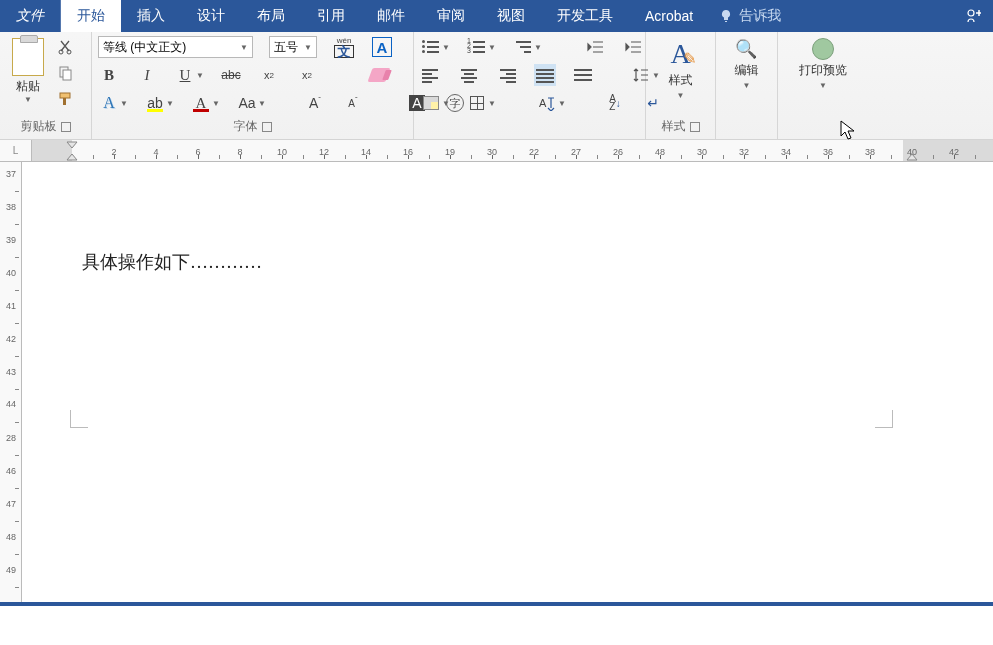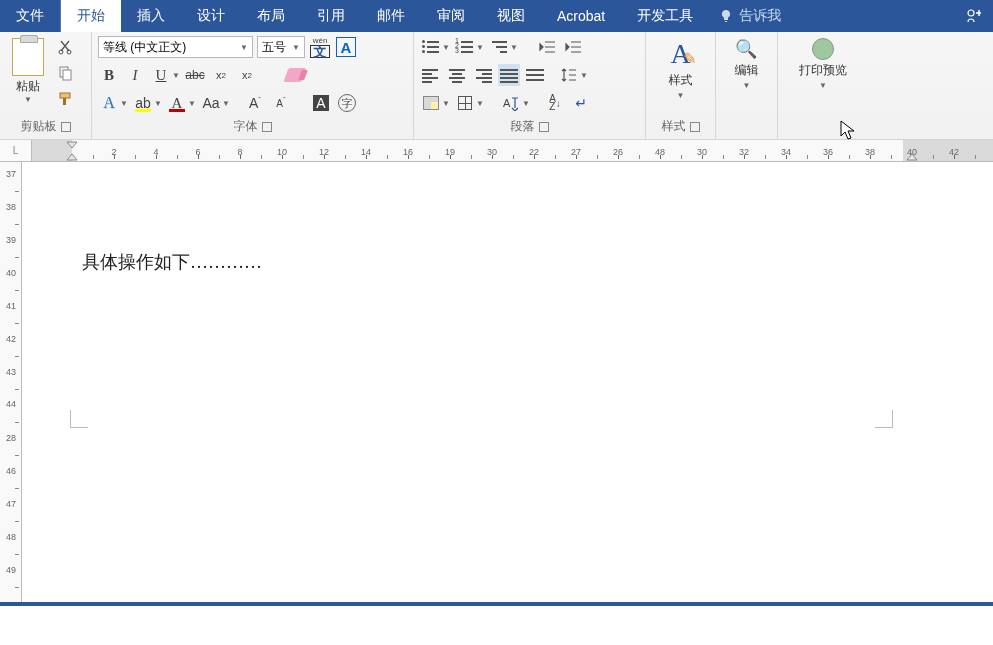--- a/index.html
+++ b/index.html
@@ -1,37 +1,37 @@
 <!DOCTYPE html>
 <html><head>
 <meta charset="utf-8">
 <style>
 * { box-sizing: border-box; margin: 0; padding: 0; }
 body { font-family: "Microsoft YaHei", "Segoe UI", sans-serif; font-size: 12px; background: #fff; width: 993px; overflow: hidden; }
 
 
 .tabbar { background: #2b579a; color: #fff; height: 32px; display: flex; align-items: stretch; position: relative; }
 .tab, .filetab { padding: 0 16px; display:flex; align-items:center; font-size: 14px; cursor: default; color:#fff; }
-.filetab { background:#2b579a; }
+.filetab { background:#2b579a;font-style:italic; }
 .tab.active { background:#fff; color:#2b579a; }
 .sep { width:1px; background: rgba(255,255,255,0.2); }
 .tellme { display:flex; align-items:center; gap:6px; padding:0 10px; color:#c8d9f0; font-size:14px; }
 .tellme .bulb { width:14px; height:14px; }
 .share { margin-left:auto; padding:0 10px; display:flex; align-items:center; color:#fff; }
 
 
 .ribbon { background: linear-gradient(#f6f6f6,#f1f1f1); border-bottom:1px solid #d4d4d4; display:flex; }
 .panel { border-right:1px solid #d6d6d6; display:flex; flex-direction:column; }
 .panel-body { flex:1; padding:4px 6px 2px 6px; display:flex; align-items:flex-start; gap:4px; }
 .panel-title { font-size:12px; color:#666; text-align:center; padding:2px 0 4px; display:flex; justify-content:center; align-items:center; gap:4px; }
 .dlg { width:10px; height:10px; border:1px solid #888; position:relative; display:inline-block; }
 .dlg:after { content:""; position:absolute; right:-1px; bottom:-1px; width:4px; height:4px; border-right:1px solid #888; border-bottom:1px solid #888; }
 
 .col { display:flex; flex-direction:column; gap:4px; }
-.row { display:flex; align-items:center; gap:4px; }
+.row { display:flex; align-items:center; gap:16px; }
 .btn { width:22px; height:22px; display:flex; align-items:center; justify-content:center; color:#444; font-size:14px; }
 .split { display:flex; align-items:center; }
 .split .drop { width:8px; display:flex; align-items:center; justify-content:center; font-size:8px; color:#666; }
 
 
 .paste-big { display:flex; flex-direction:column; align-items:center; padding:2px 6px 0; }
 .paste-icon { width:32px; height:38px; background:#fff; border:1px solid #c7a94b; position:relative; }
 .paste-icon:before { content:""; position:absolute; top:-4px; left:7px; width:16px; height:6px; background:#d9d9d9; border:1px solid #aaa; border-radius:2px 2px 0 0; }
 .paste-big .label { font-size:12px; margin-top:2px; color:#333; }
 
@@ -126,22 +126,22 @@
   <div class="filetab">文件</div>
   <div class="sep"></div>
   <div class="tab active">开始</div>
   <div class="tab">插入</div>
   <div class="tab">设计</div>
   <div class="tab">布局</div>
   <div class="tab">引用</div>
   <div class="tab">邮件</div>
   <div class="tab">审阅</div>
   <div class="tab">视图</div>
+  <div class="tab">开发工具</div>
   <div class="tab">Acrobat</div>
-  <div class="tab">开发工具</div>
   <div class="tellme">
     <svg class="bulb" viewBox="0 0 14 14">
         <path fill="#c8d9f0" d="M7 1a4 4 0 0 0-2 7.5V11h4V8.5A4 4 0 0 0 7 1zm-1 11h2v1H6z"></path>
       </svg>
     <span>告诉我</span>
   </div>
   <div class="share">
     <svg width="18" height="18" viewBox="0 0 18 18">
         <circle cx="6" cy="6" r="3" fill="none" stroke="#fff" stroke-width="1.2"></circle>
         <path d="M3 15c0-2.2 1.8-3 3-3s3 .8 3 3" fill="none" stroke="#fff" stroke-width="1.2"></path>
@@ -406,24 +406,20 @@
                 <span>Z</span>
               </span>
               <span style="font-size:10px;color:#2b579a;">↓</span>
             </div>
           <div class="btn showmark">
               <span style="color:#2b579a;">↵</span>
             </div>
         </div>
       </div>
     </div>
-    <div class="panel-title">
-        <span>段落</span>
-        <span class="dlg"></span>
-      </div>
   </div>
 
   <div class="panel" style="width:70px;">
     <div class="panel-body" style="justify-content:center;">
       <div class="big">
         <div class="styleA">A<span class="brush">✎</span></div>
         <div class="label">样式</div>
         <div class="drop">▼</div>
       </div>
     </div>

